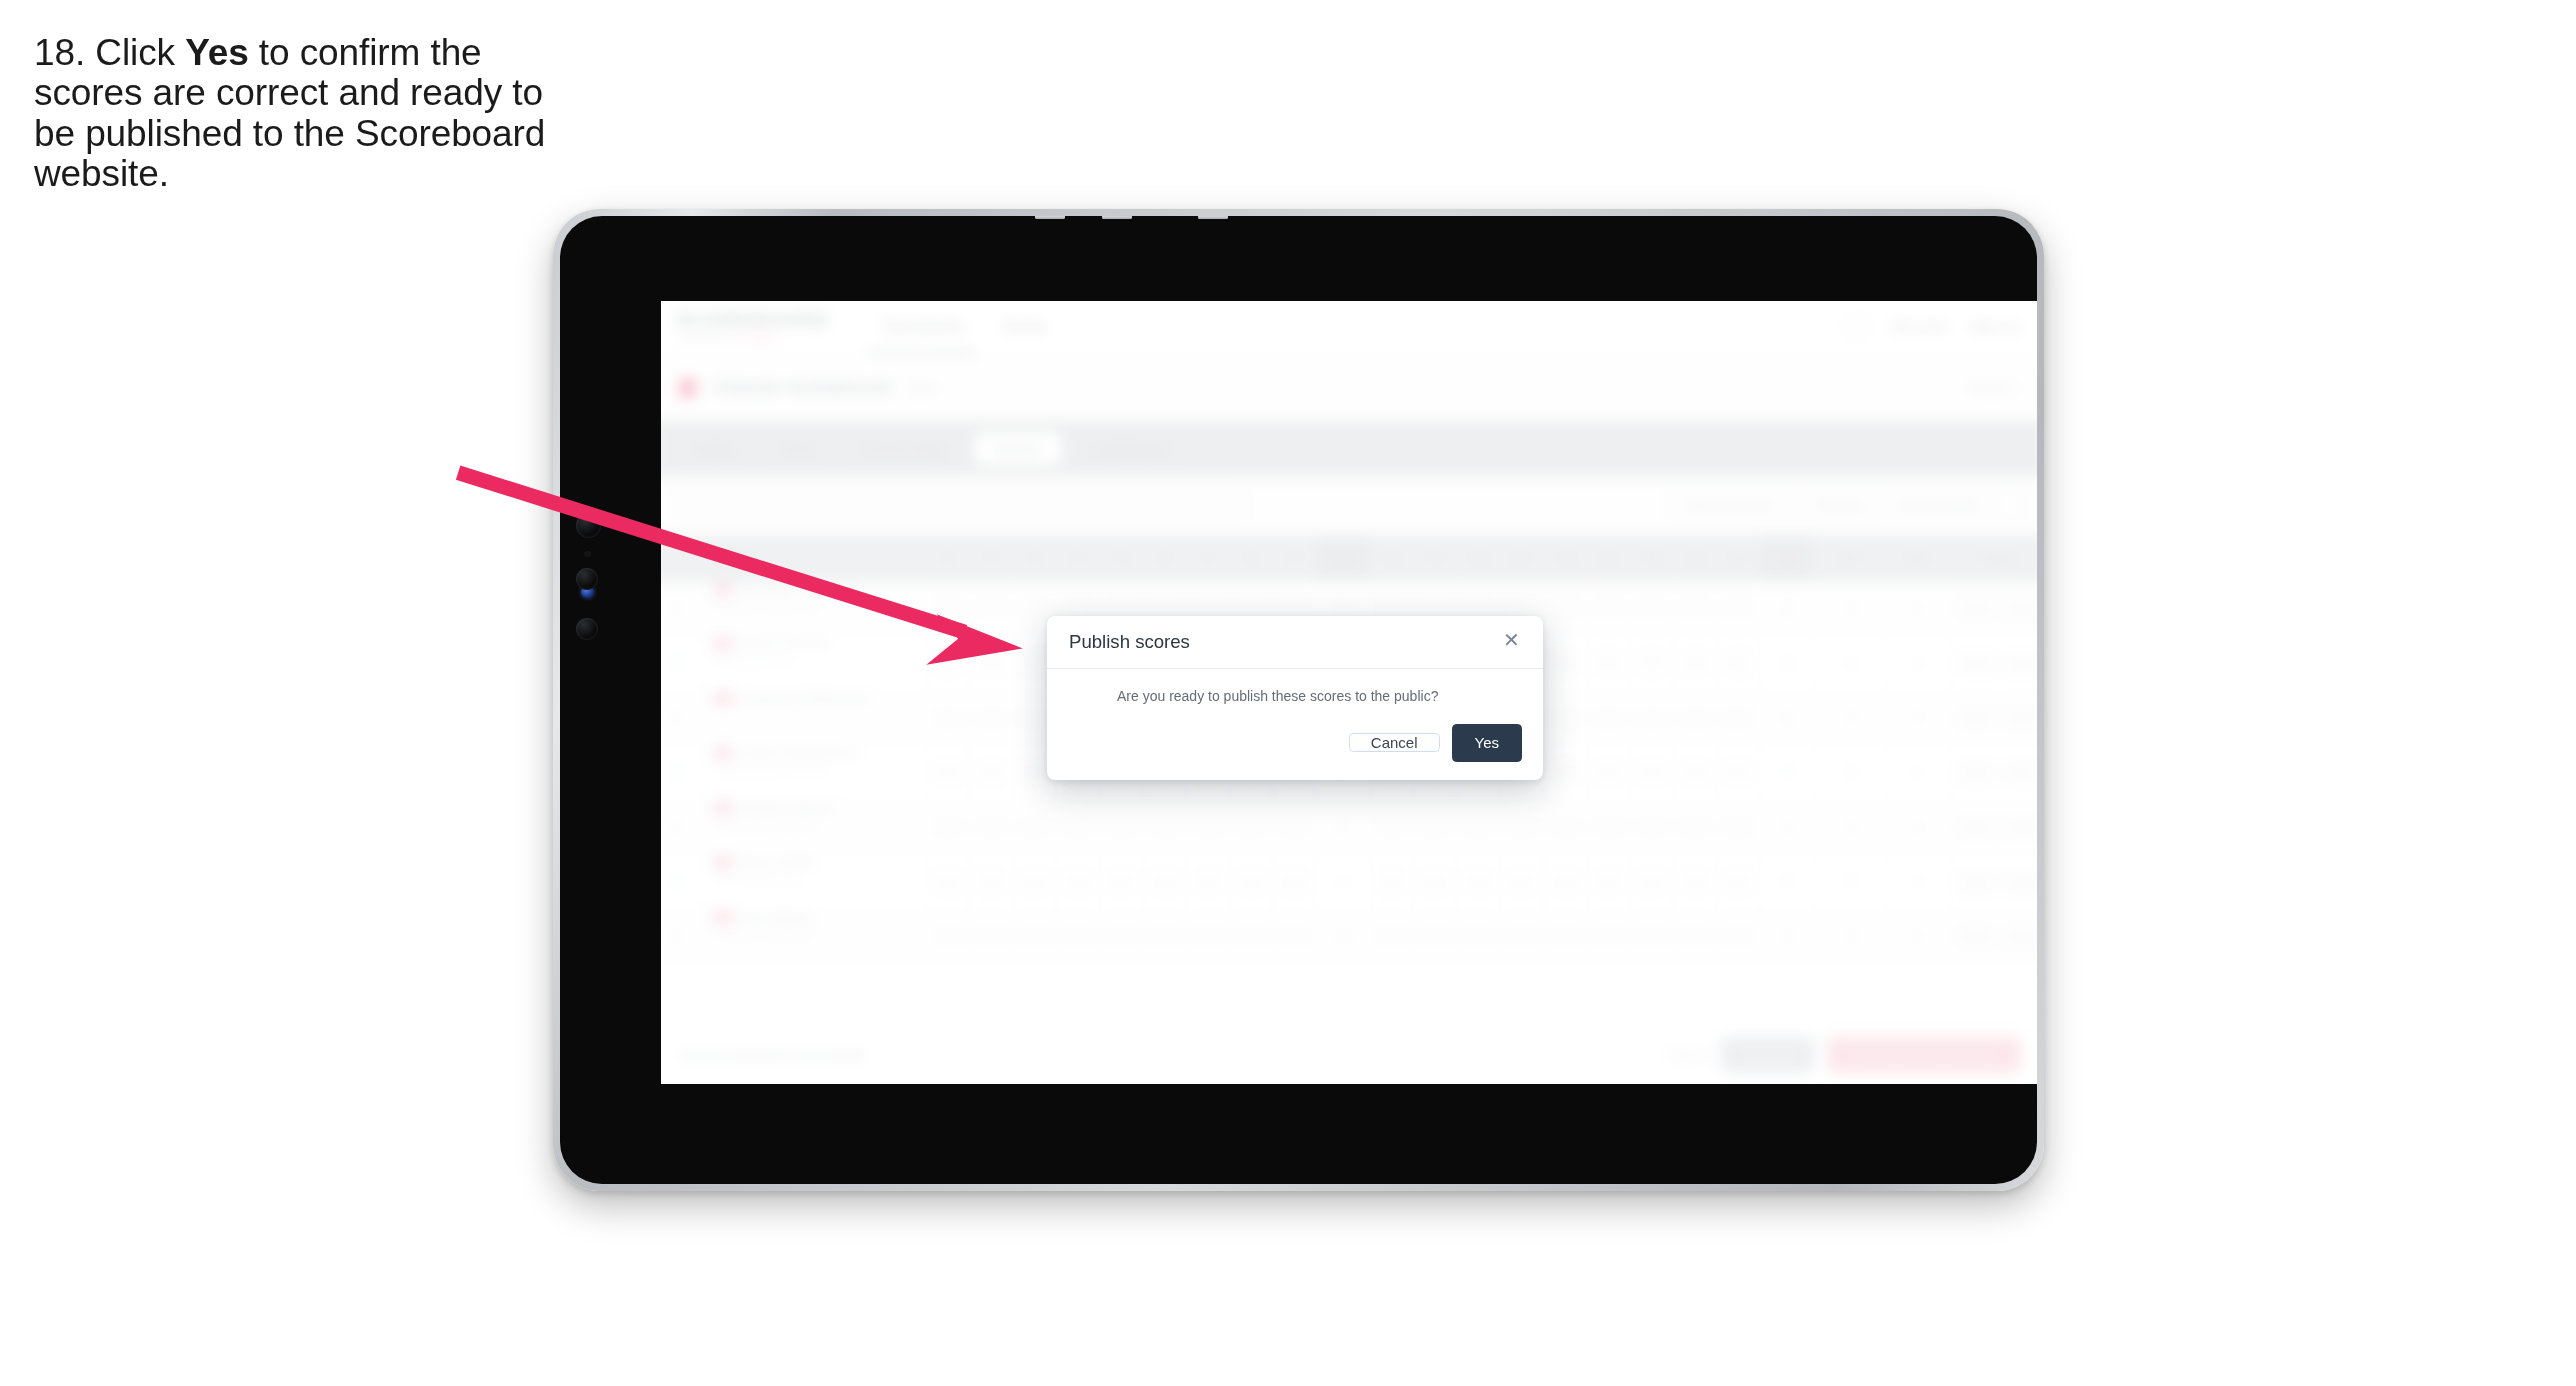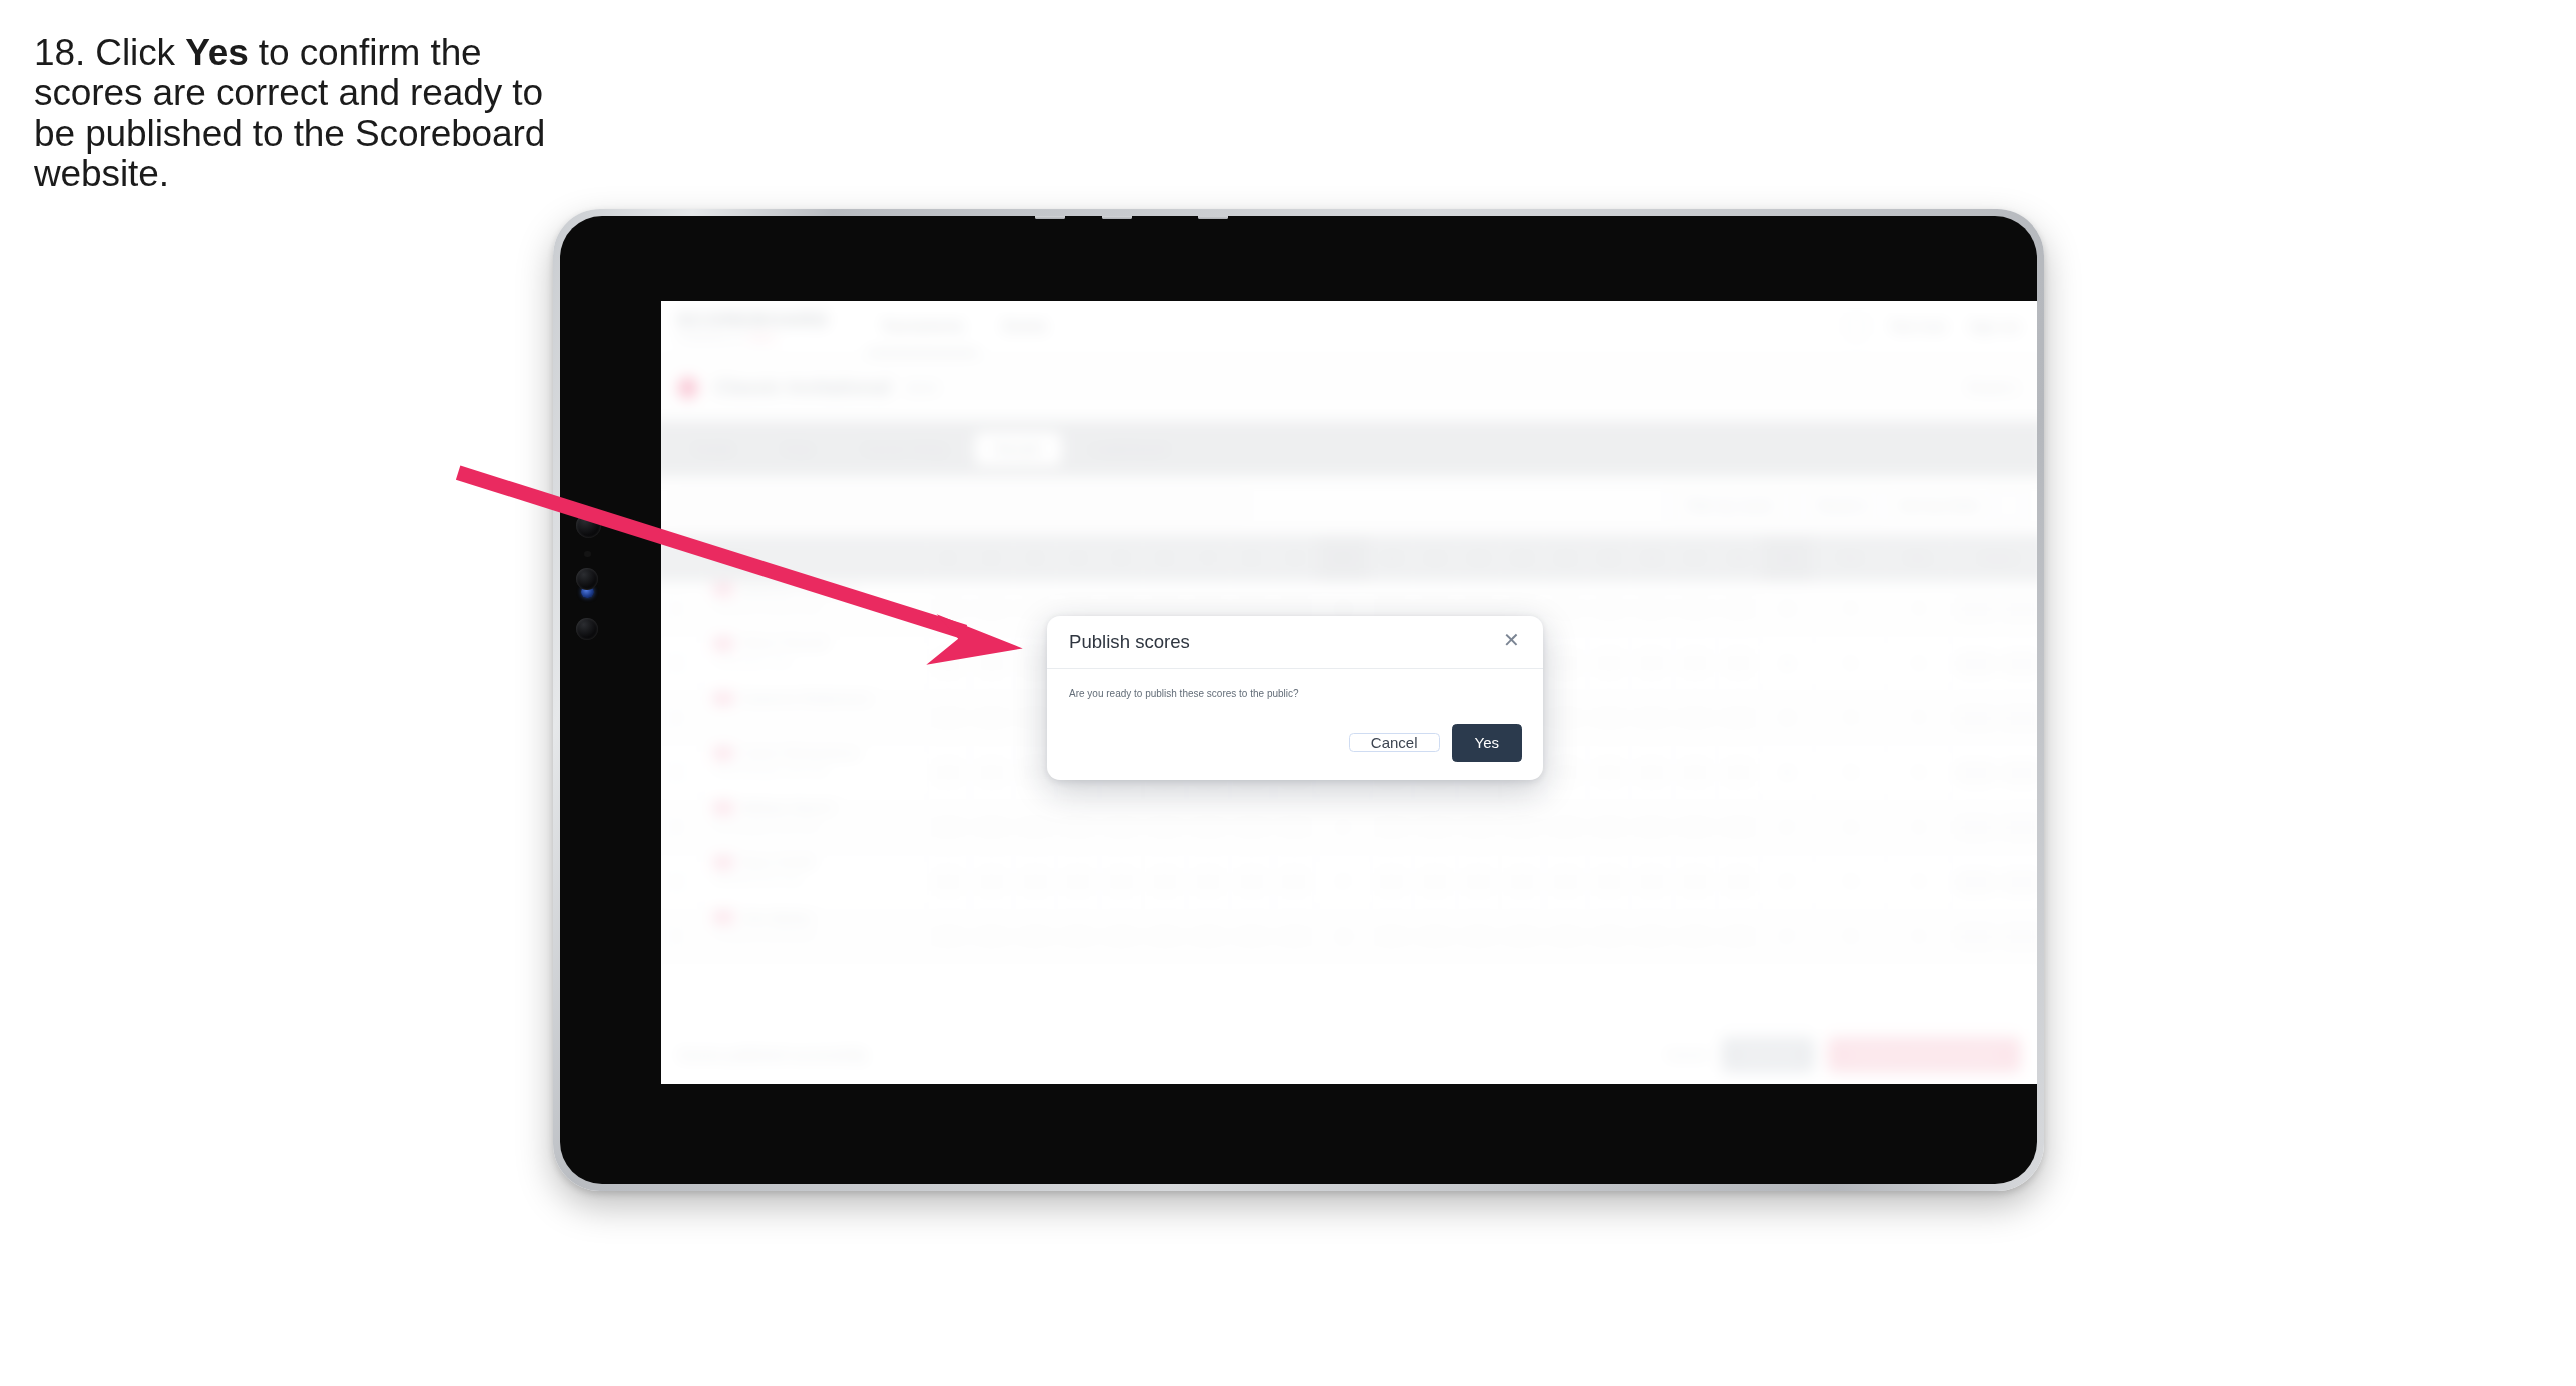--- a/index.html
+++ b/index.html
@@ -234,40 +234,40 @@
   .b-pink { padding: 10.4px 25px; border-radius: 6px; background: #f7c3cf; font-size:13.4px; color:#f5e2e7; }
 
   
   #dialog {
     position: absolute;
     left: 1047px;
     top: 616px;
     width: 496px;
     height: 164px;
     background: #ffffff;
-    border-radius: 13px;
+    border-radius: 8px;
     box-shadow: 0 10.4px 34px rgba(22,30,48,0.22), 0 1.5px 6px rgba(22,30,48,0.10);
     overflow: hidden;
   }
   .dlg-head {
     position: relative;
     height: 53px;
     padding: 0 22px;
     display: flex; align-items: center;
     border-bottom: 0.7px solid #e9ecef;
   }
   .dlg-title { font-size: 18.6px; color: #2f3640; font-weight: 400; }
   .dlg-close {
     position: absolute; right: 21px; top: 15px;
     width: 21px; height: 21px;
     color: #7b8593; font-size: 20px; line-height: 19.3px; text-align: center;
     font-weight: 300; cursor: pointer;
   }
   .dlg-body { padding: 19.3px 22px 0 22px; }
-  .dlg-msg { font-size: 10px; color: #636d78; }
+  .dlg-msg { font-size: 14px; color: #636d78; margin-left: 48px; }
   .dlg-actions {
     position: absolute; right: 21px; bottom: 18px;
     display: flex; align-items: center; gap: 12px;
   }
   .btn-cancel {
     padding: 0 21px; border-radius: 4.5px;
     background: #ffffff; border: 0.7px solid #cfdcf2;
     font-size: 15px; color: #3c4450; cursor: pointer;
     font-family: "Liberation Sans", sans-serif;
   }

